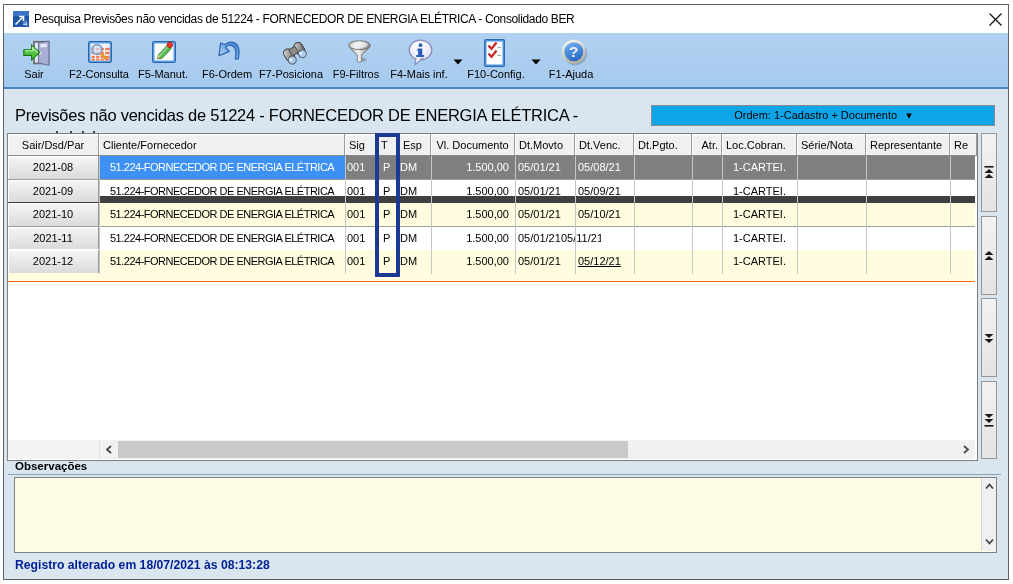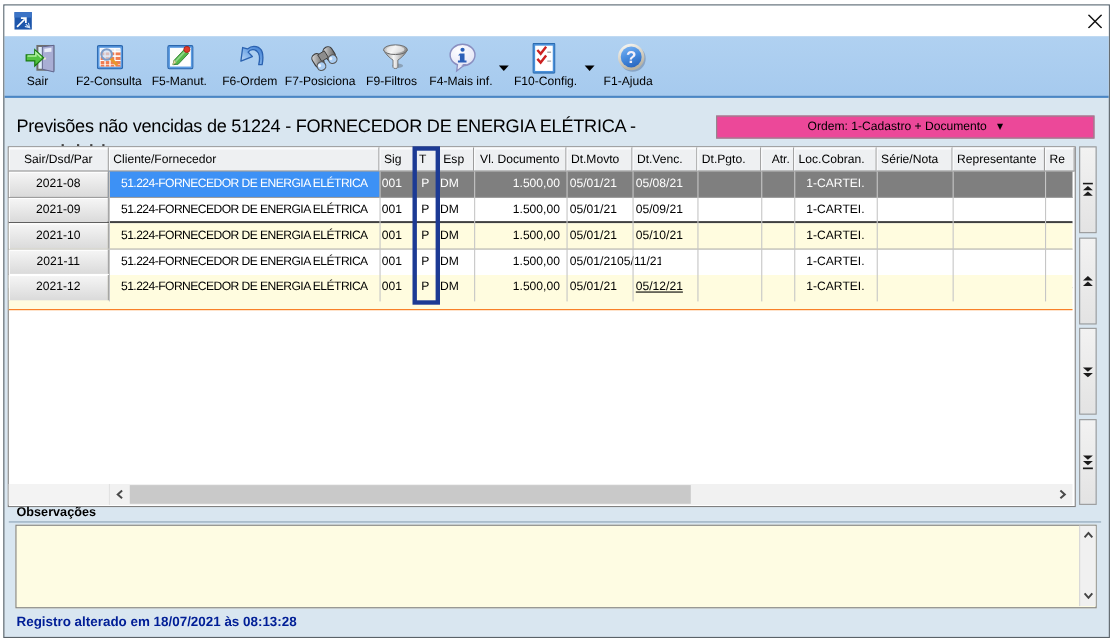--- a/index.html
+++ b/index.html
@@ -4,21 +4,21 @@
 <style>
   * { margin:0; padding:0; box-sizing:border-box; }
   html,body { width:1013px; height:584px; background:#fff; font-family:"Liberation Sans", sans-serif; overflow:hidden; position:relative; }
   .abs { position:absolute; }
   #win { position:absolute; left:3px; top:4px; width:1006px; height:576px; background:#d9e6f0; border:1px solid #5a6268; overflow:hidden; }
   #titlebar { position:absolute; left:0; top:0; width:100%; height:28px; background:#fff; }
   #titletext { position:absolute; left:30px; top:7px; font-size:12px; letter-spacing:-0.35px; color:#000; white-space:nowrap; }
   #toolbar { position:absolute; left:0; top:28px; width:100%; height:56px; background:linear-gradient(#b0d1f1,#a6caee); border-bottom:2px solid #4a86c4; }
   .tblabel { position:absolute; top:35px; font-size:11px; color:#000; white-space:nowrap; transform:translateX(-50%); }
   #heading { position:absolute; left:11px; top:101px; font-size:16.5px; letter-spacing:-0.25px; color:#000; white-space:nowrap; }
-  #ordem { position:absolute; left:647px; top:100px; width:344px; height:21px; background:#ec4899; border:1px solid #8c8c8c; font-size:11px; color:#000; text-align:center; line-height:19px; }
+  #ordem { position:absolute; left:647px; top:100px; width:344px; height:21px; background:#0ea5e9; border:1px solid #8c8c8c; font-size:11px; color:#000; text-align:center; line-height:19px; }
   #grid { position:absolute; left:3px; top:128px; width:971px; height:328px; background:#fff; border:1px solid #808080; }
   .hcell { position:absolute; top:0; height:22px; background:#eef0f2; border-right:1px solid #9c9c9c; border-bottom:1px solid #8a8a8a; box-shadow:inset 1px 2px 0 #fbfcfd; font-size:11px; color:#000; line-height:22px; white-space:nowrap; overflow:hidden; }
   .cell { position:absolute; top:0; font-size:11px; white-space:nowrap; overflow:hidden; }
   .vsep { position:absolute; width:1px; background:#c6c6c6; }
   .docto { background:linear-gradient(#f6f6f6,#dadada); border-right:1px solid #999; box-shadow:inset 1px 1px 0 #fff; text-align:center; }
   .navbtn { position:absolute; left:977px; width:16px; background:linear-gradient(#f2f2f2,#e3e3e3); border:1px solid #979797; }
   #obslabel { position:absolute; left:11px; top:455px; font-size:11.5px; font-weight:bold; color:#000; }
   #obsline { position:absolute; left:4px; top:469px; width:993px; height:1px; background:#8ca2b5; }
   #memo { position:absolute; left:10px; top:472px; width:983px; height:76px; background:#fefce3; border:1px solid #808080; font-family:"Liberation Mono", monospace; font-size:11.9px; color:#000; }
   #memotext { position:absolute; left:4px; top:15px; line-height:13.5px; white-space:pre; }
@@ -29,20 +29,21 @@
 <body>
 <div id="win">
 <div id="titlebar">
   <svg class="abs" style="left:9px;top:6px" width="16" height="16" viewBox="0 0 16 16">
     <rect x="0" y="0" width="16" height="16" fill="#1d56ab"></rect>
     <rect x="0" y="0" width="16" height="5" fill="#3c74c6"></rect>
     <path d="M2.5 13.5 L9.5 6.5" stroke="#fff" stroke-width="1.6" fill="none"></path>
     <path d="M6 5.5 L10.5 5.5 L10.5 10" stroke="#fff" stroke-width="1.6" fill="none"></path>
     <path d="M10.5 11 l3 3 M12.8 9.8 l1.2 4.4 l-4.4 -1.2" stroke="#cfe0f4" stroke-width="1" fill="none"></path>
   </svg>
+  <div id="titletext">Pesquisa Previsões não vencidas de 51224 - FORNECEDOR DE ENERGIA ELÉTRICA - Consolidado BER</div>
   <svg class="abs" style="left:985px;top:8px" width="13" height="13" viewBox="0 0 13 13">
         <path d="M0.5 0.5 L12.5 12.5 M12.5 0.5 L0.5 12.5" stroke="#111" stroke-width="1.3"></path>
       </svg>
 </div>
 <div id="toolbar">
 <svg class="abs" style="left:18px;top:7px" width="30" height="27" viewBox="0 0 30 27">
   <rect x="12" y="1.8" width="14.5" height="21.6" fill="#dceaf8" stroke="#6e6e6e" stroke-width="1.8"></rect>
   <path d="M16.5 2.6 L27 1.2 L27 25.4 L16.5 22.9 z" fill="#a9aed4" stroke="#5f648c" stroke-width="0.9"></path>
   <path d="M18.3 4.3 L24.8 3.4 L24.8 7.0 L18.3 7.6 z" fill="#e9ecf8"></path>
   <circle cx="18.6" cy="13.2" r="1.25" fill="#e3e3d2"></circle>
@@ -208,21 +209,21 @@
 <div class="cell docto" style="left:0;width:91px;height:23px;color:#000;line-height:23px">2021-08</div>
 <div class="cell" style="left:91px;width:246px;height:23px;background:#3d91f5;color:#fff;padding-left:11px;line-height:23px;letter-spacing:-0.5px">51.224-FORNECEDOR DE ENERGIA ELÉTRICA</div>
 <div class="cell" style="left:337px;width:32px;height:23px;line-height:23px;padding-left:2px;">001</div>
 <div class="cell" style="left:369px;width:22px;height:23px;line-height:23px;padding-left:6px;">P</div>
 <div class="cell" style="left:391px;width:32px;height:23px;line-height:23px;padding-left:1px;">DM</div>
 <div class="cell" style="left:423px;width:84px;height:23px;line-height:23px;text-align:right;padding-right:6px;">1.500,00</div>
 <div class="cell" style="left:507px;width:60px;height:23px;line-height:23px;padding-left:3px;">05/01/21</div>
 <div class="cell" style="left:567px;width:59px;height:23px;line-height:23px;padding-left:3px;">05/08/21</div>
 <div class="cell" style="left:714px;width:75px;height:23px;line-height:23px;text-align:center;">1-CARTEI.</div>
 </div>
-<div class="abs" style="left:0;top:46px;width:967px;height:23px;background:#fff;border-bottom:2px solid #404040;color:#000">
+<div class="abs" style="left:0;top:46px;width:967px;height:23px;background:#fff;border-bottom:7px solid #404040;color:#000">
 <div class="cell docto" style="left:0;width:91px;height:22px;color:#000;line-height:22px">2021-09</div>
 <div class="cell" style="left:91px;width:246px;height:22px;padding-left:11px;line-height:22px;letter-spacing:-0.5px">51.224-FORNECEDOR DE ENERGIA ELÉTRICA</div>
 <div class="cell" style="left:337px;width:32px;height:22px;line-height:22px;padding-left:2px;">001</div>
 <div class="cell" style="left:369px;width:22px;height:22px;line-height:22px;padding-left:6px;">P</div>
 <div class="cell" style="left:391px;width:32px;height:22px;line-height:22px;padding-left:1px;">DM</div>
 <div class="cell" style="left:423px;width:84px;height:22px;line-height:22px;text-align:right;padding-right:6px;">1.500,00</div>
 <div class="cell" style="left:507px;width:60px;height:22px;line-height:22px;padding-left:3px;">05/01/21</div>
 <div class="cell" style="left:567px;width:59px;height:22px;line-height:22px;padding-left:3px;">05/09/21</div>
 <div class="cell" style="left:714px;width:75px;height:22px;line-height:22px;text-align:center;">1-CARTEI.</div>
 </div>

